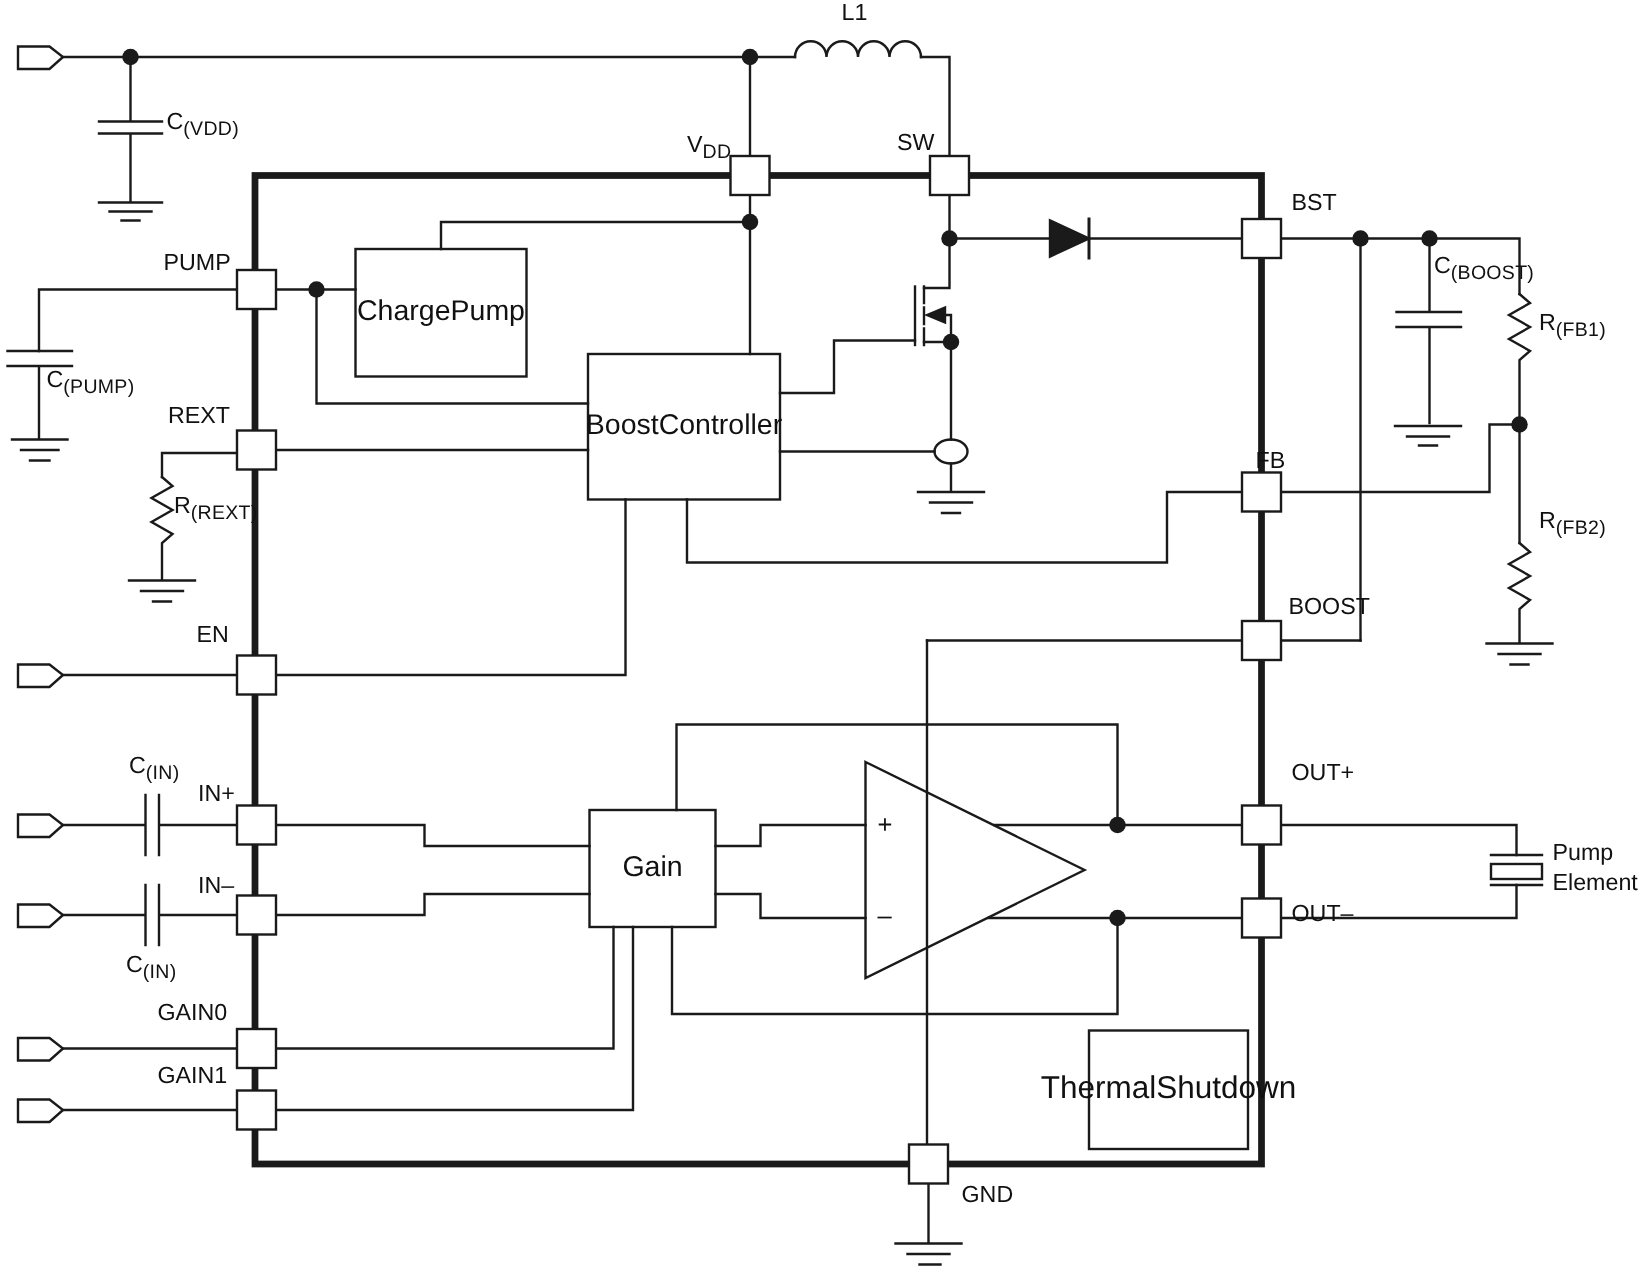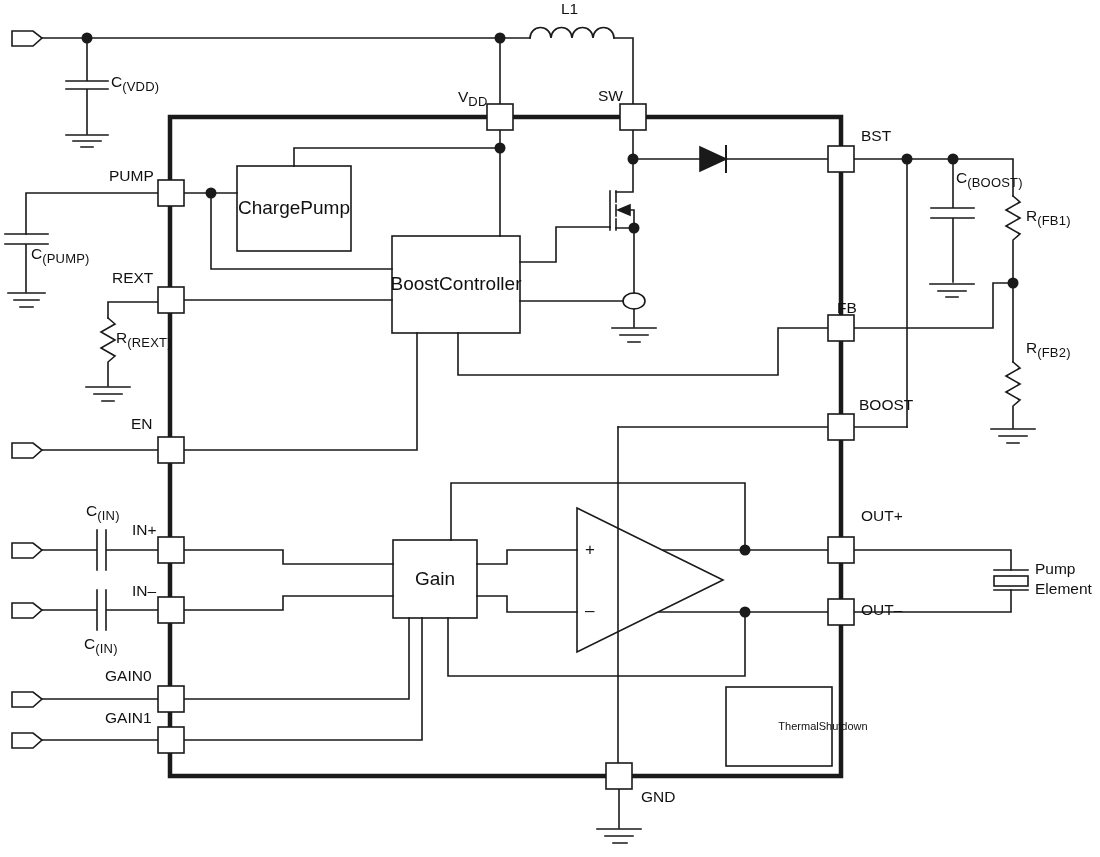--- a/index.html
+++ b/index.html
@@ -7,21 +7,21 @@
     position:relative;width:1100px;height:857px;background:#fff;
     font-family:"Liberation Sans", sans-serif;color:#111;overflow:hidden;
   }
   #stage svg{position:absolute;left:0;top:0;}
   .lbl{position:absolute;white-space:nowrap;font-size:15.5px;color:#111;line-height:1.05;}
   .lbl .s{font-size:13px;position:relative;top:4px;letter-spacing:0.2px;}
   .block-label{
     position:absolute;display:flex;flex-direction:row;align-items:center;justify-content:center;
     text-align:center;font-size:19px;color:#111;
   }
-  .block-label.small{font-size:11px;margin-left:44px;}
+  .block-label.small{font-size:21px;}
   .block-label div{line-height:1.38;}
   .amp-sign{position:absolute;font-size:17px;color:#111;}
 </style>
 </head>
 <body>
 
 <div id="stage">
 
 <svg width="1100" height="857" viewBox="0 0 1100 857">
   <g stroke="#1a1a1a" stroke-width="1.6" fill="none" stroke-linecap="square">

